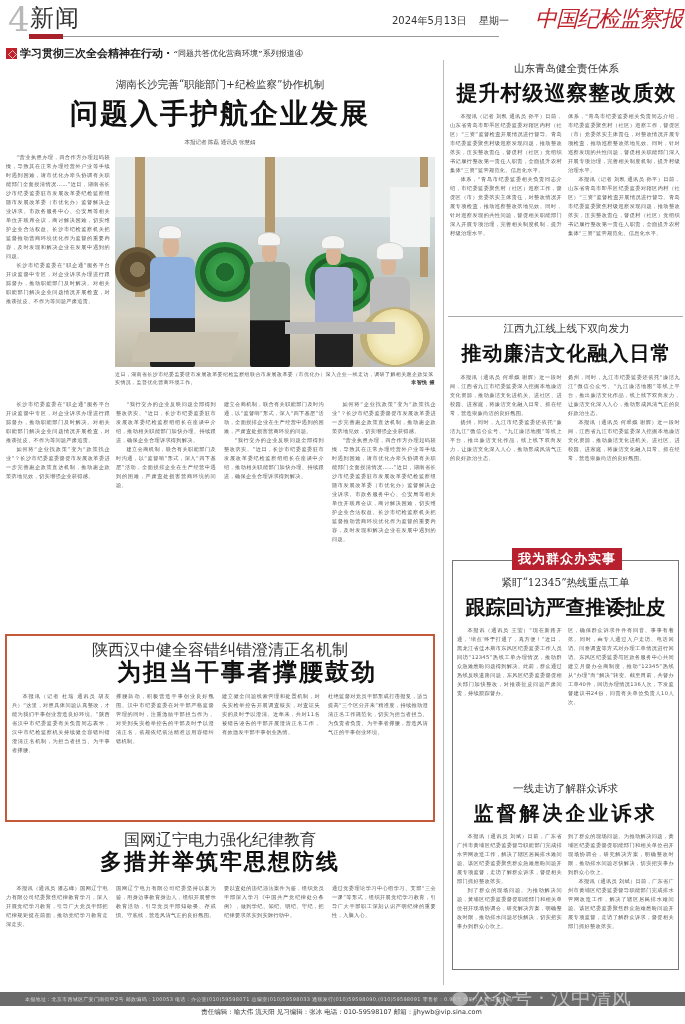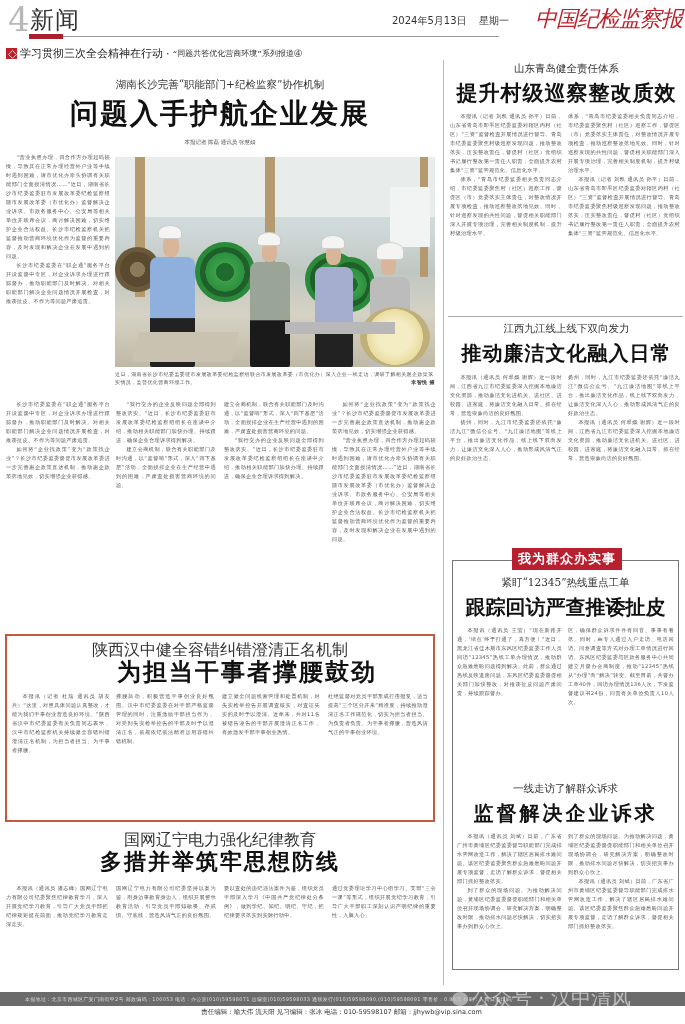--- a/index.html
+++ b/index.html
@@ -1,28 +1,28 @@
 <!DOCTYPE html>
 <html><head>
 <meta charset="utf-8">
 <style>
 *{box-sizing:border-box;margin:0;padding:0}
 html,body{width:685px;height:1024px;background:#fff;overflow:hidden}
 body{position:relative;font-family:"DejaVu Sans",sans-serif;color:#222}
 .abs{position:absolute}
 .masthead-num{left:8px;top:2px;font-size:34px;color:#b8b8b8;font-family:"DejaVu Serif",serif;font-weight:300;line-height:34px}
-.masthead-sec{left:30px;top:6px;font-size:24px;color:#333;font-family:Liberation Sans, sans-serif;line-height:28px;letter-spacing:1px}
+.masthead-sec{left:30px;top:6px;font-size:24px;color:#333;font-family:Liberation Mono, monospace;line-height:28px;letter-spacing:1px}
 .masthead-redbar{left:29px;top:34px;width:34px;height:5px;background:#a8202a}
 .masthead-line{left:29px;top:36px;width:430px;height:1px;background:#999}
 .masthead-date{left:392px;top:14px;font-size:10px;color:#333;white-space:nowrap}
 .masthead-logo{left:535px;top:4px;font-size:22px;color:#c0202a;font-family:Liberation Serif, serif;font-style:italic;letter-spacing:-1px;white-space:nowrap}
 .series{left:6px;top:46px;font-size:11px;white-space:nowrap;display:flex;align-items:center;gap:3px}
 .series-icon{width:11px;height:11px;background:#c0202a;display:inline-block;position:relative}
 .series-icon::after{content:"";position:absolute;left:2px;top:2px;width:7px;height:7px;border:1.5px solid #fff;transform:rotate(45deg) scale(.7)}
-.series-main{font-weight:normal;color:#222}
+.series-main{font-weight:bold;color:#222}
 .series-sub{font-size:8px;color:#333;font-family:Liberation Mono, monospace}
 .kicker{font-family:"DejaVu Serif",serif;color:#333;text-align:center;white-space:nowrap}
 .headline{font-family:"DejaVu Serif",serif;font-weight:bold;color:#111;text-align:center;white-space:nowrap;letter-spacing:2px}
 .byline{font-size:5.5px;color:#555;text-align:center;white-space:nowrap}
 .textcol{font-size:5.2px;line-height:9px;color:#555;text-align:justify;overflow:hidden;letter-spacing:.3px}
 .photo{left:115px;top:157px;width:320px;height:210px;overflow:hidden;background:linear-gradient(180deg,#dfe6e6 0%,#cfd8d8 35%,#bfc7c2 55%,#d6d2c4 75%,#bfb8a6 100%)}
 .photo .beam{position:absolute;background:#b59a70}
 .photo .wall{position:absolute;background:#e8eceb}
 .photo .reel{position:absolute;border-radius:50%;border:5px solid #2a8a3a;background:radial-gradient(circle,#1f6b2d 25%,#3aa04a 26%,#2d8f3e 55%,#1e5f2a 56%)}
 .photo .person{position:absolute;border-radius:8px 8px 2px 2px}

